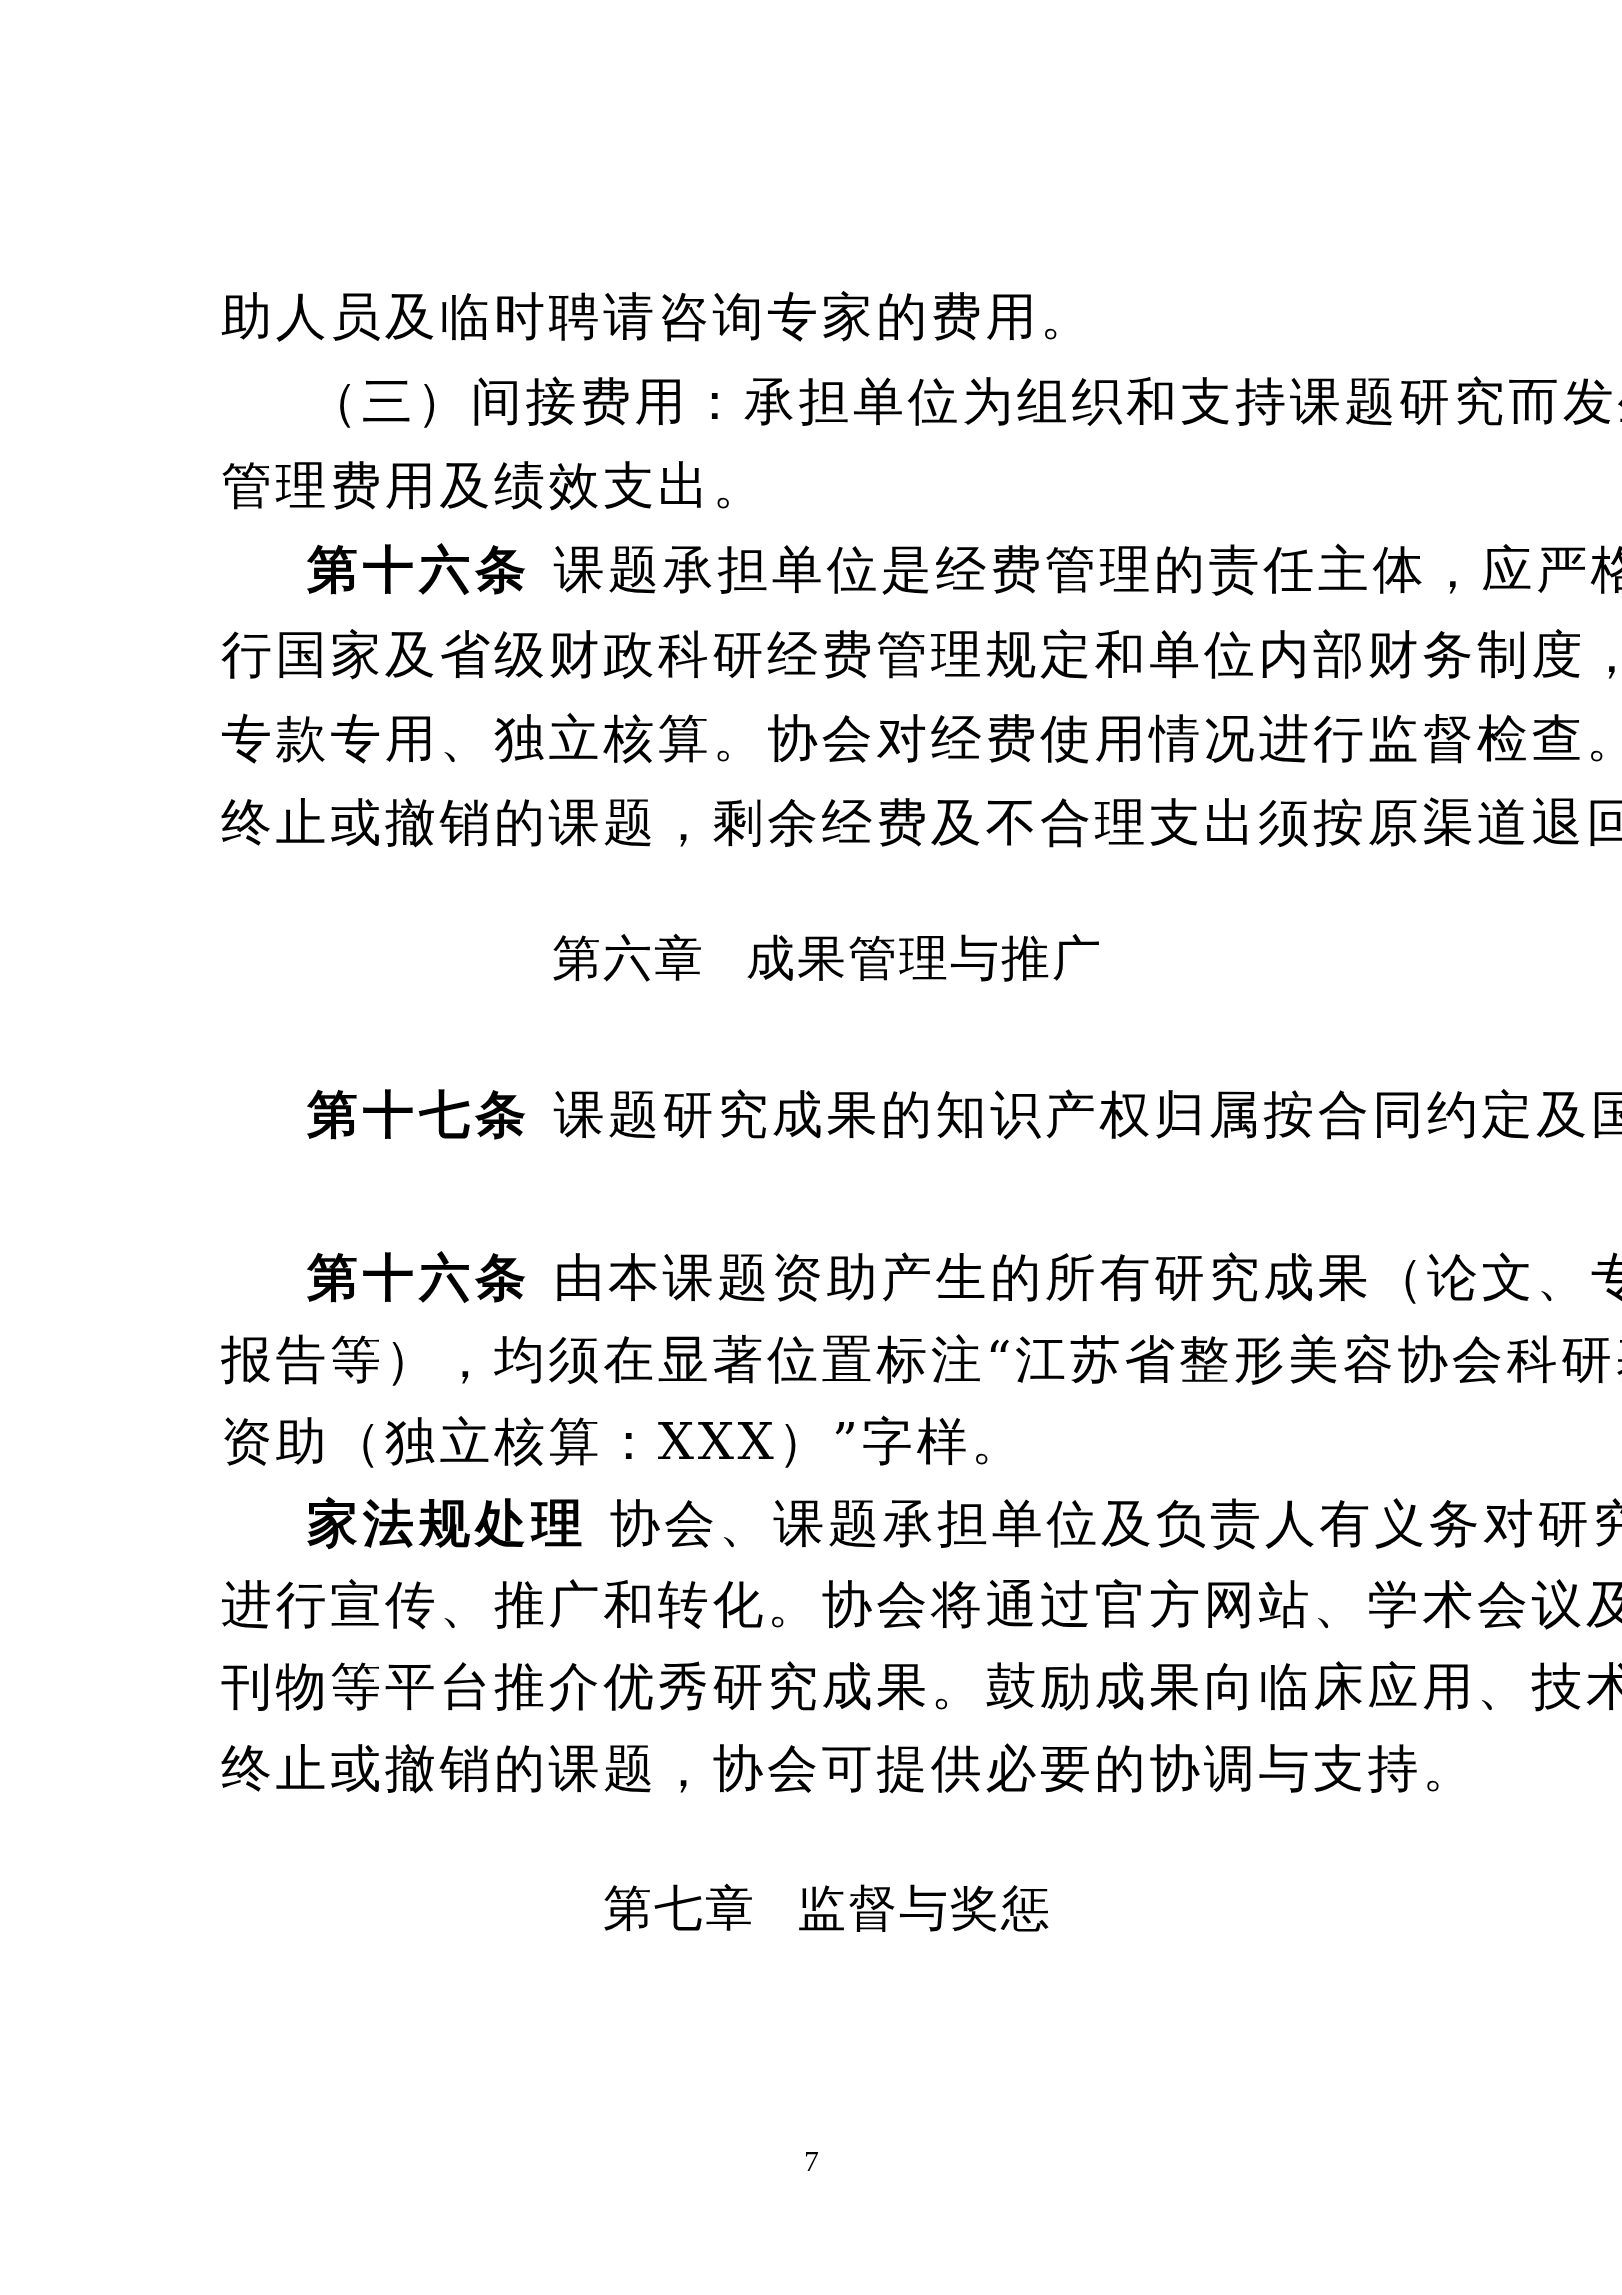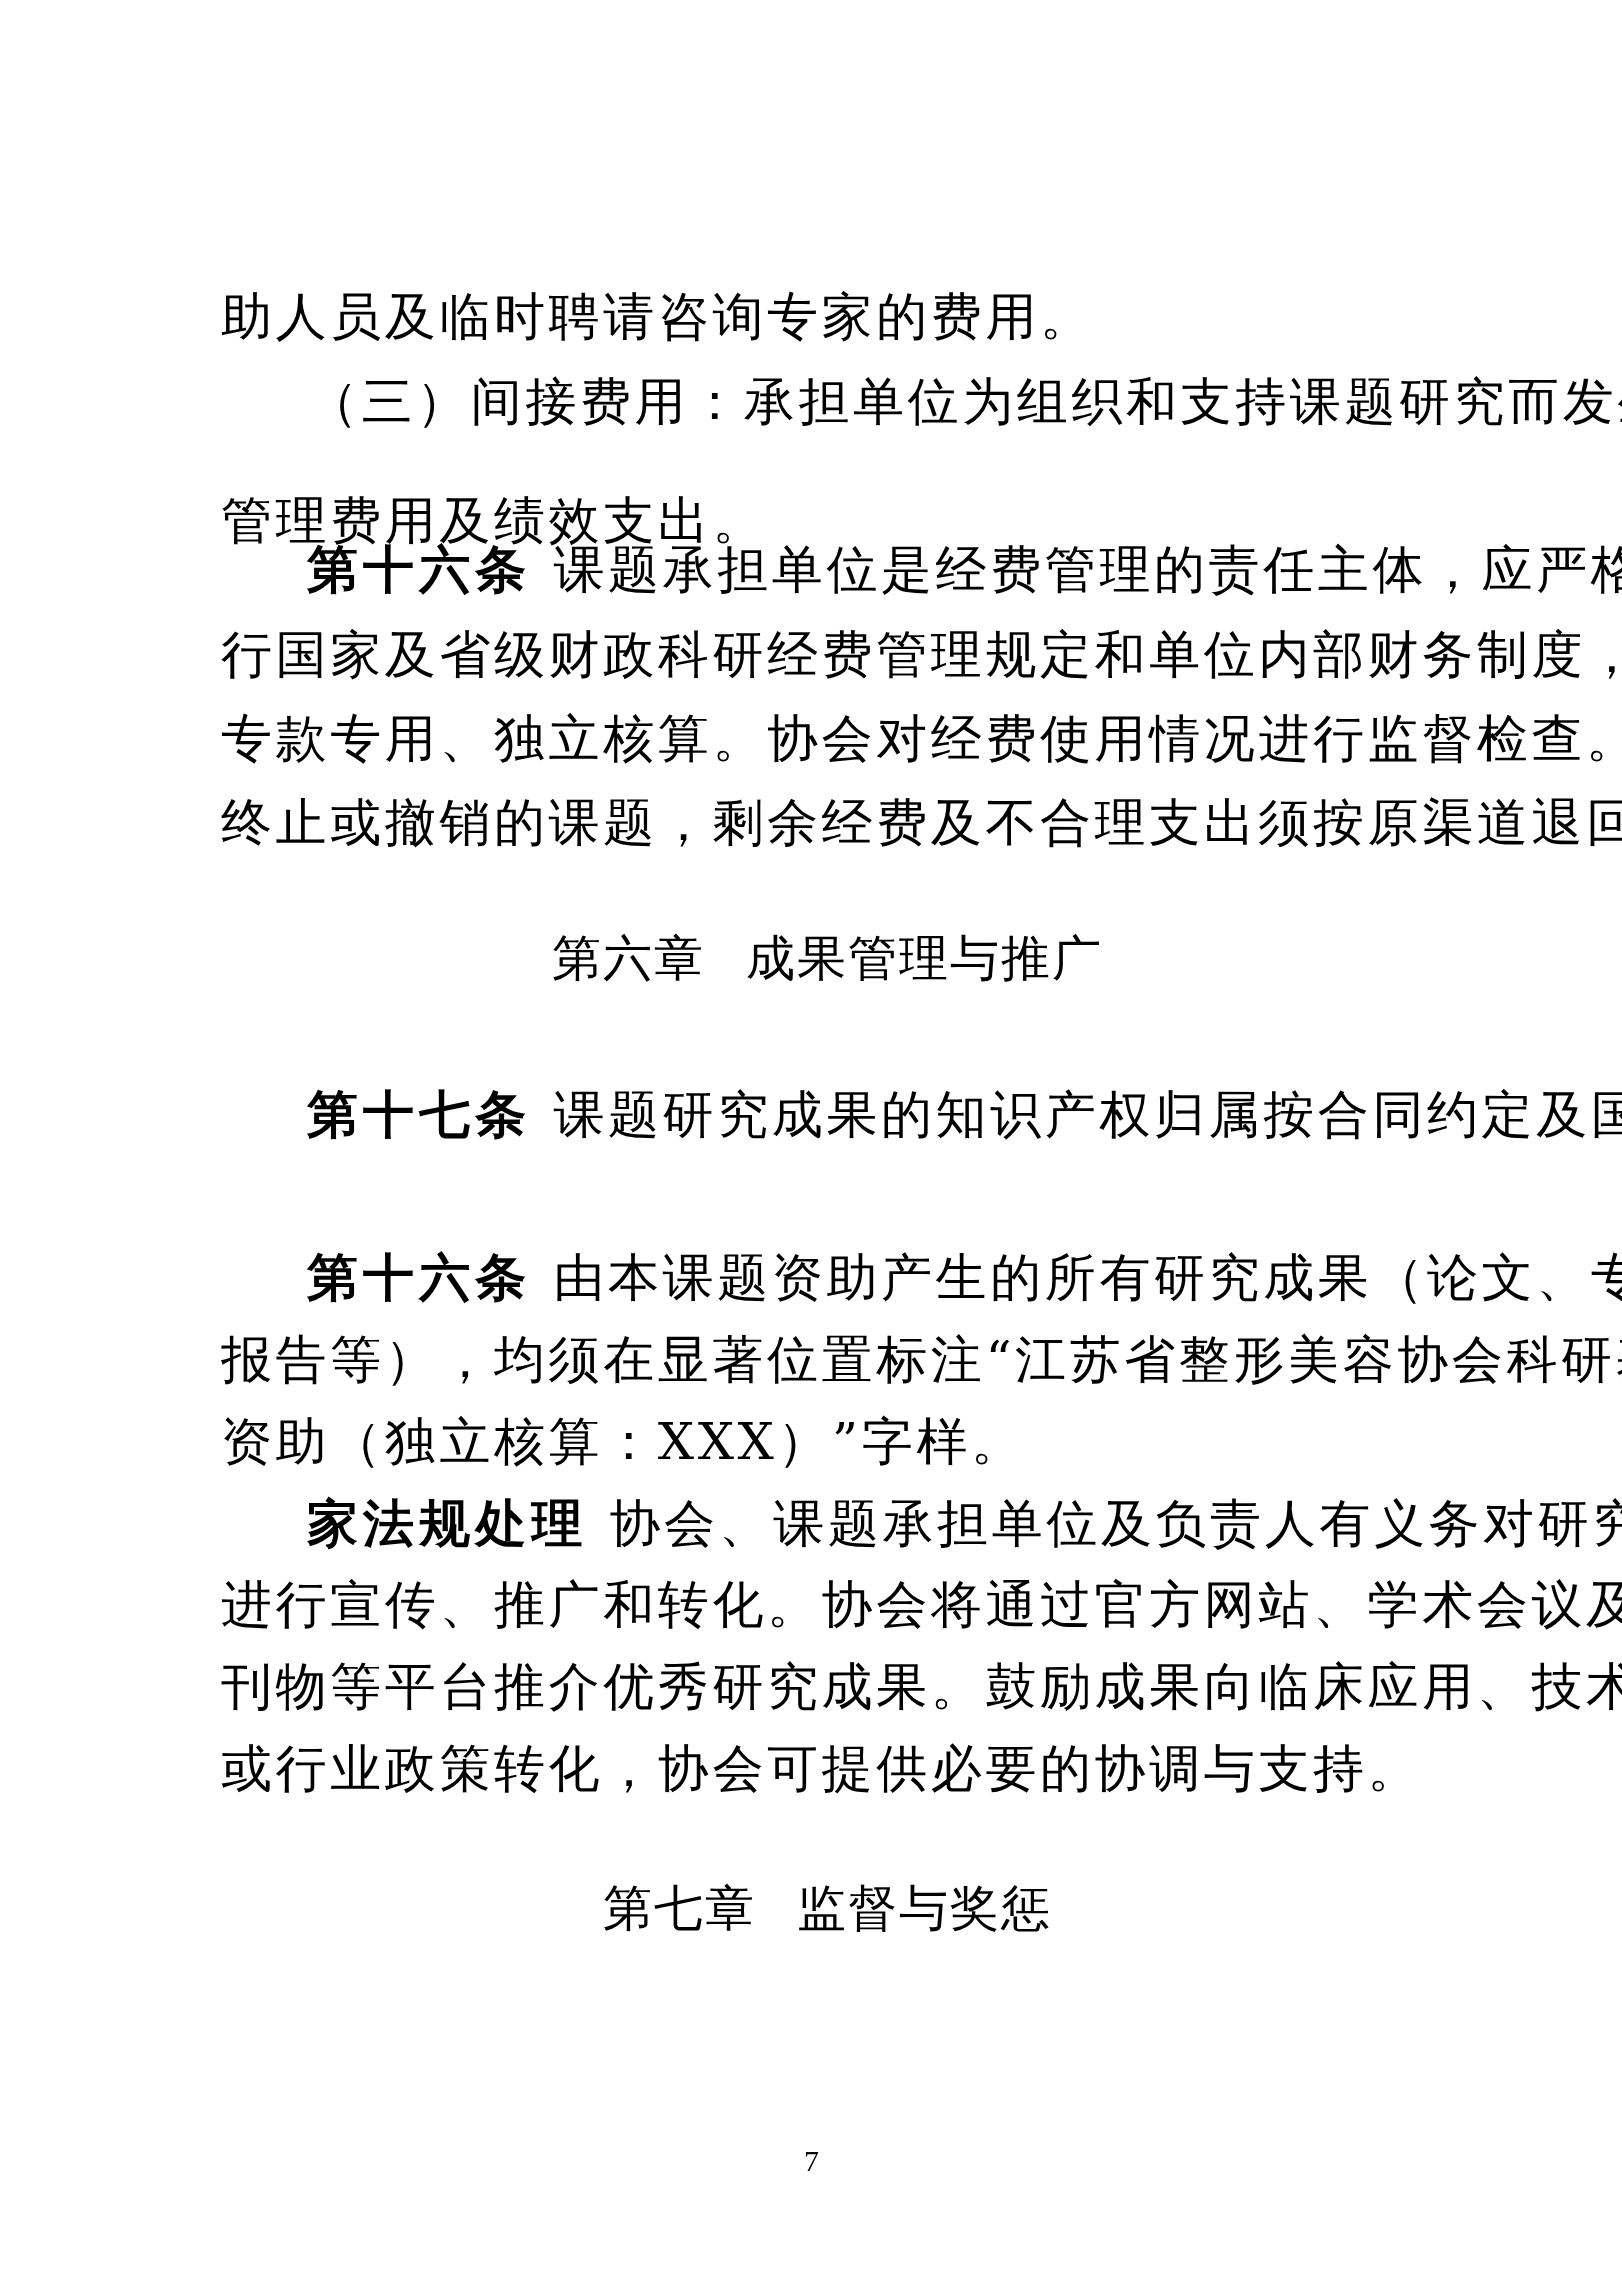--- a/index.html
+++ b/index.html
@@ -18,21 +18,21 @@
                font-family: "Liberation Serif", "DejaVu Serif", serif; }
   </style>
 </head>
 <body>
 
 <div class="page">
 
   <div class="line" style="top:286px;">助人员及临时聘请咨询专家的费用。</div>
 
   <div class="line indent justify" style="top:371px;">（三）间接费用：承担单位为组织和支持课题研究而发生的</div>
-  <div class="line" style="top:455px;margin-top:35px;">管理费用及绩效支出。</div>
+  <div class="line" style="top:455px;">管理费用及绩效支出。</div>
 
   <div class="line indent justify" style="top:539px;">
     <span class="art-label">第十六条</span><span>课题承担单位是经费管理的责任主体，应严格执</span>
   </div>
   <div class="line justify" style="top:624px;">行国家及省级财政科研经费管理规定和单位内部财务制度，确保</div>
   <div class="line justify" style="top:708px;">专款专用、独立核算。协会对经费使用情况进行监督检查。对于</div>
   <div class="line" style="top:792px;">终止或撤销的课题，剩余经费及不合理支出须按原渠道退回。</div>
 
   <div class="chapter" style="top:928px;">
     <span>第六章</span><span class="sep"></span><span>成果管理与推广</span>
@@ -46,21 +46,21 @@
     <span class="art-label">第十六条</span><span>由本课题资助产生的所有研究成果（论文、专著、</span>
   </div>
   <div class="line justify" style="top:1329px;">报告等），均须在显著位置标注“江苏省整形美容协会科研基金</div>
   <div class="line" style="top:1411px;">资助（独立核算：XXX）”字样。</div>
 
   <div class="line indent justify" style="top:1493px;">
     <span class="art-label">家法规处理</span><span>协会、课题承担单位及负责人有义务对研究成果</span>
   </div>
   <div class="line justify" style="top:1574px;">进行宣传、推广和转化。协会将通过官方网站、学术会议及行业</div>
   <div class="line justify" style="top:1656px;">刊物等平台推介优秀研究成果。鼓励成果向临床应用、技术标准</div>
-  <div class="line" style="top:1738px;">或行业政策转化，协会可提供必要的协调与支持。</div>
+  <div class="line" style="top:1738px;">终止或撤销的课题，协会可提供必要的协调与支持。</div>
 
   <div class="chapter" style="top:1878px;">
     <span>第七章</span><span class="sep"></span><span>监督与奖惩</span>
   </div>
 
   <div class="pagenum">7</div>
 </div>
 
 
 </body></html>

